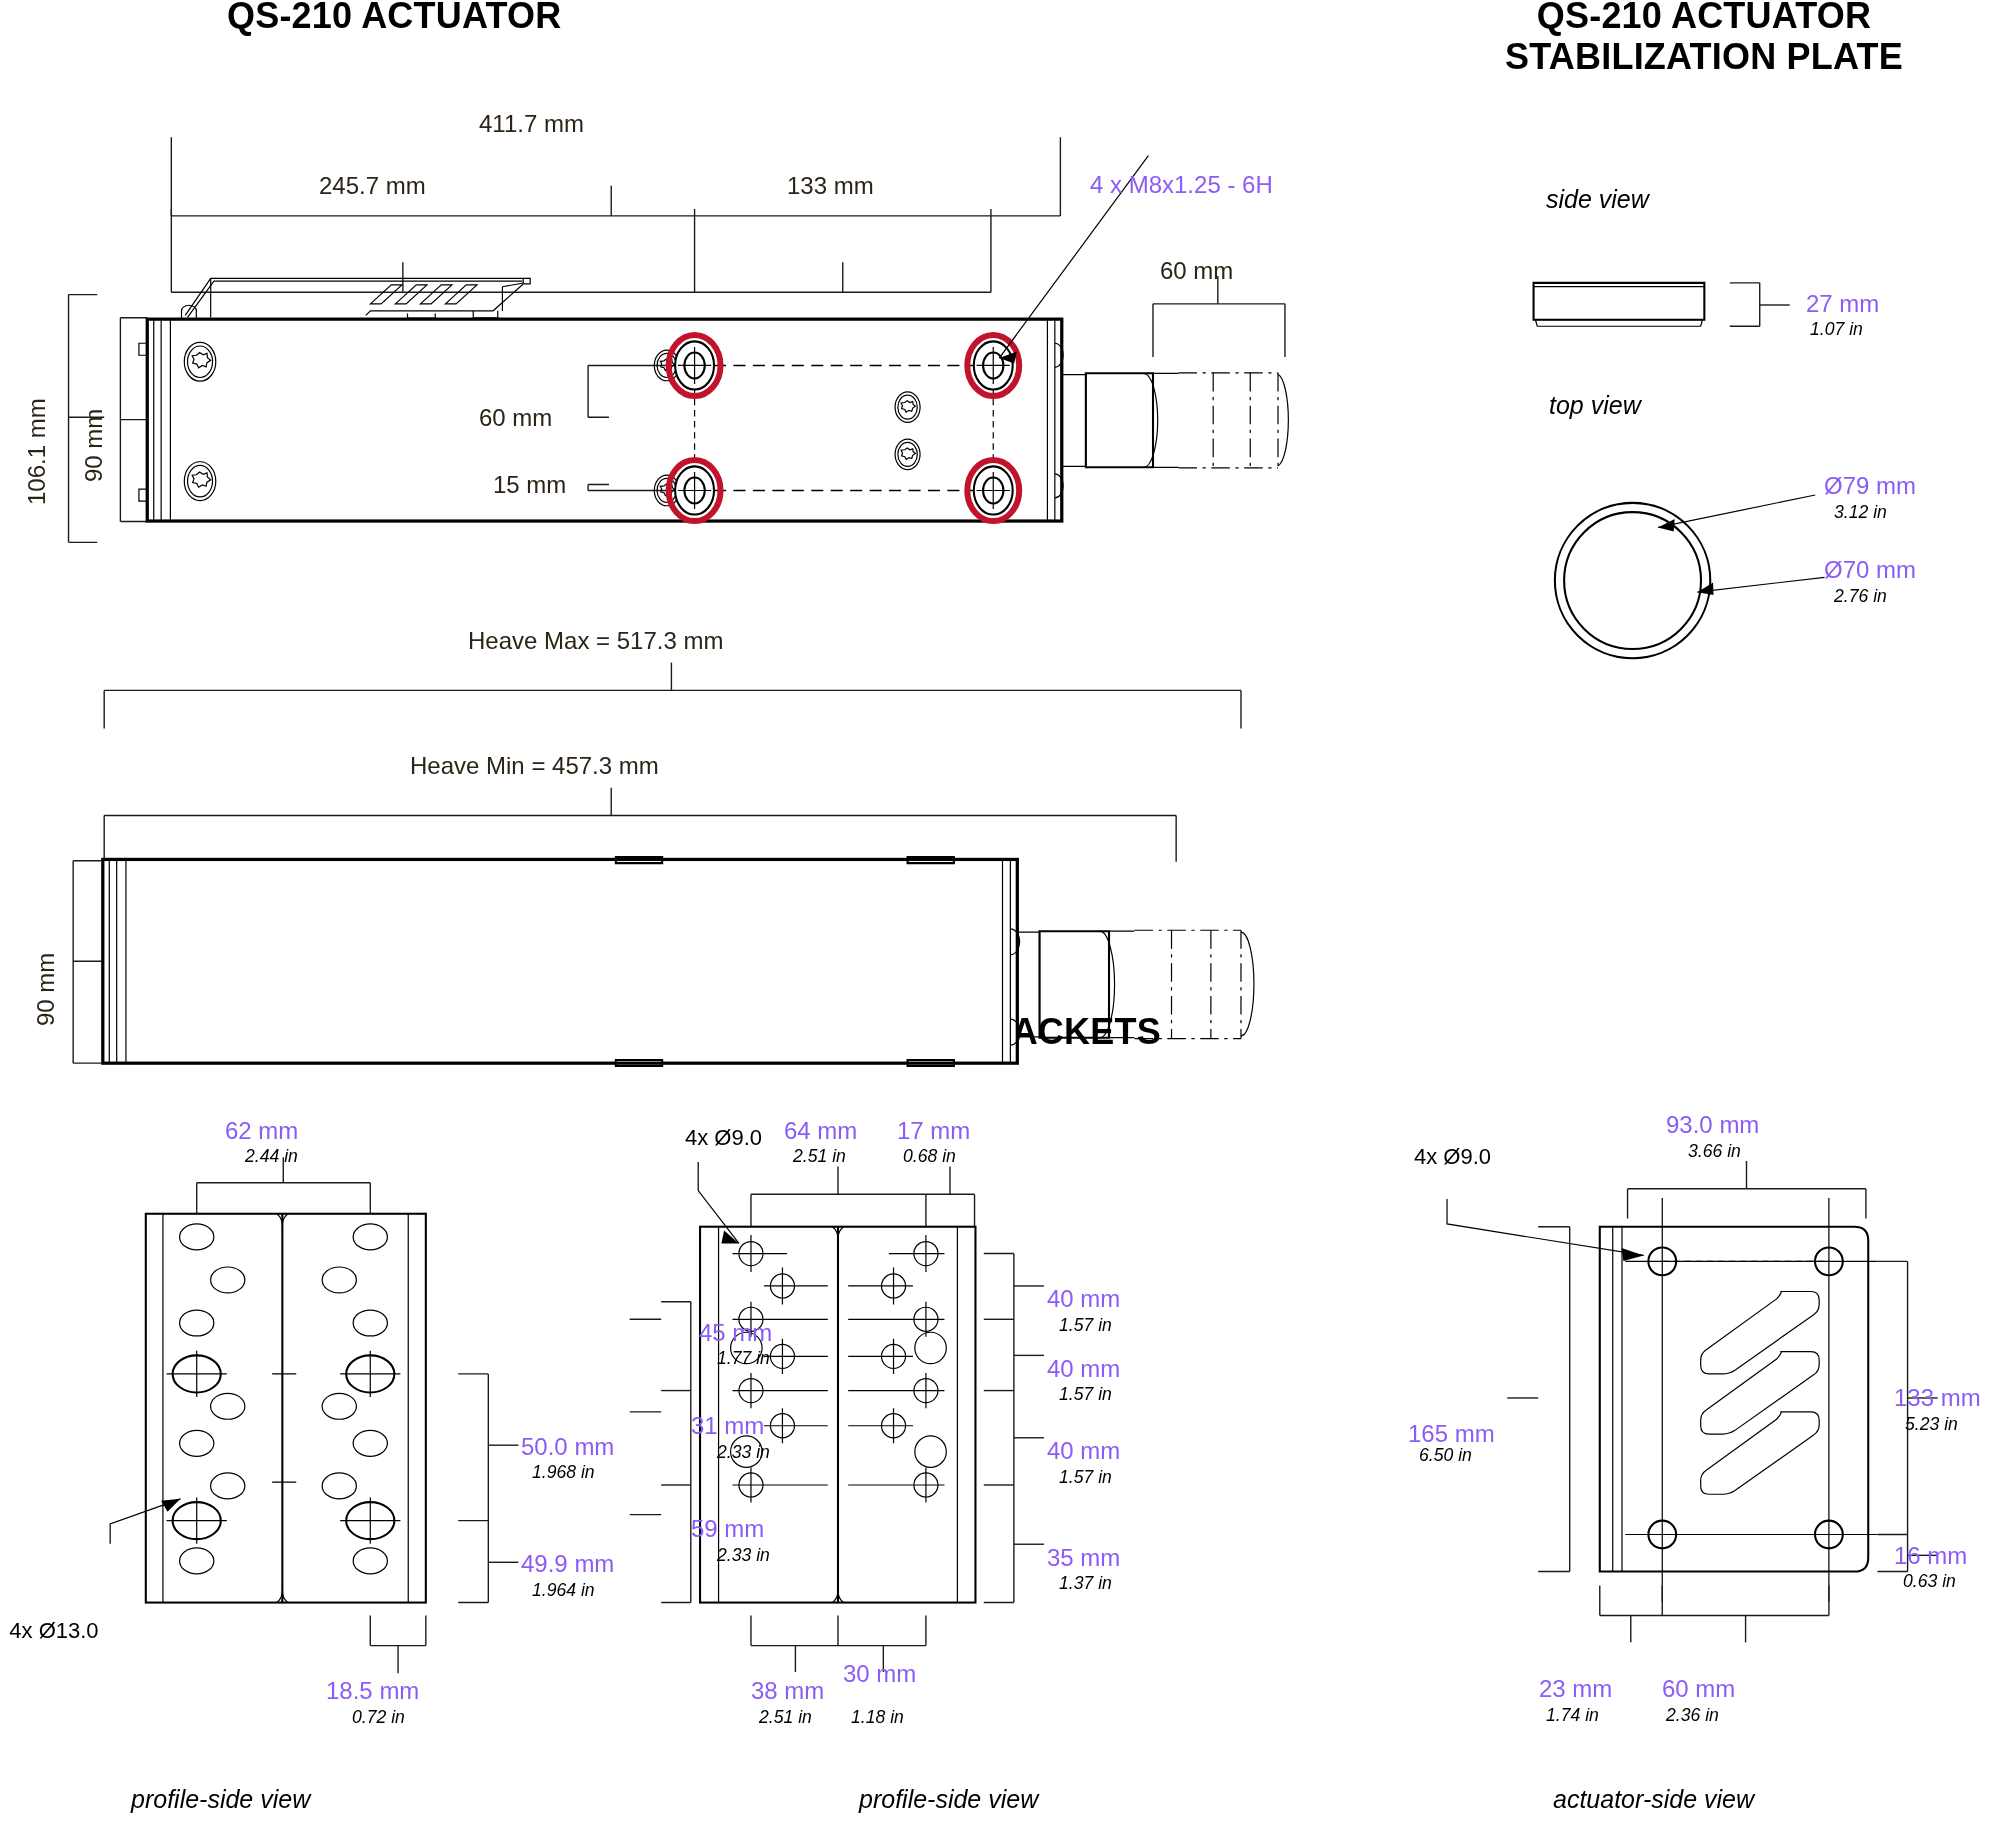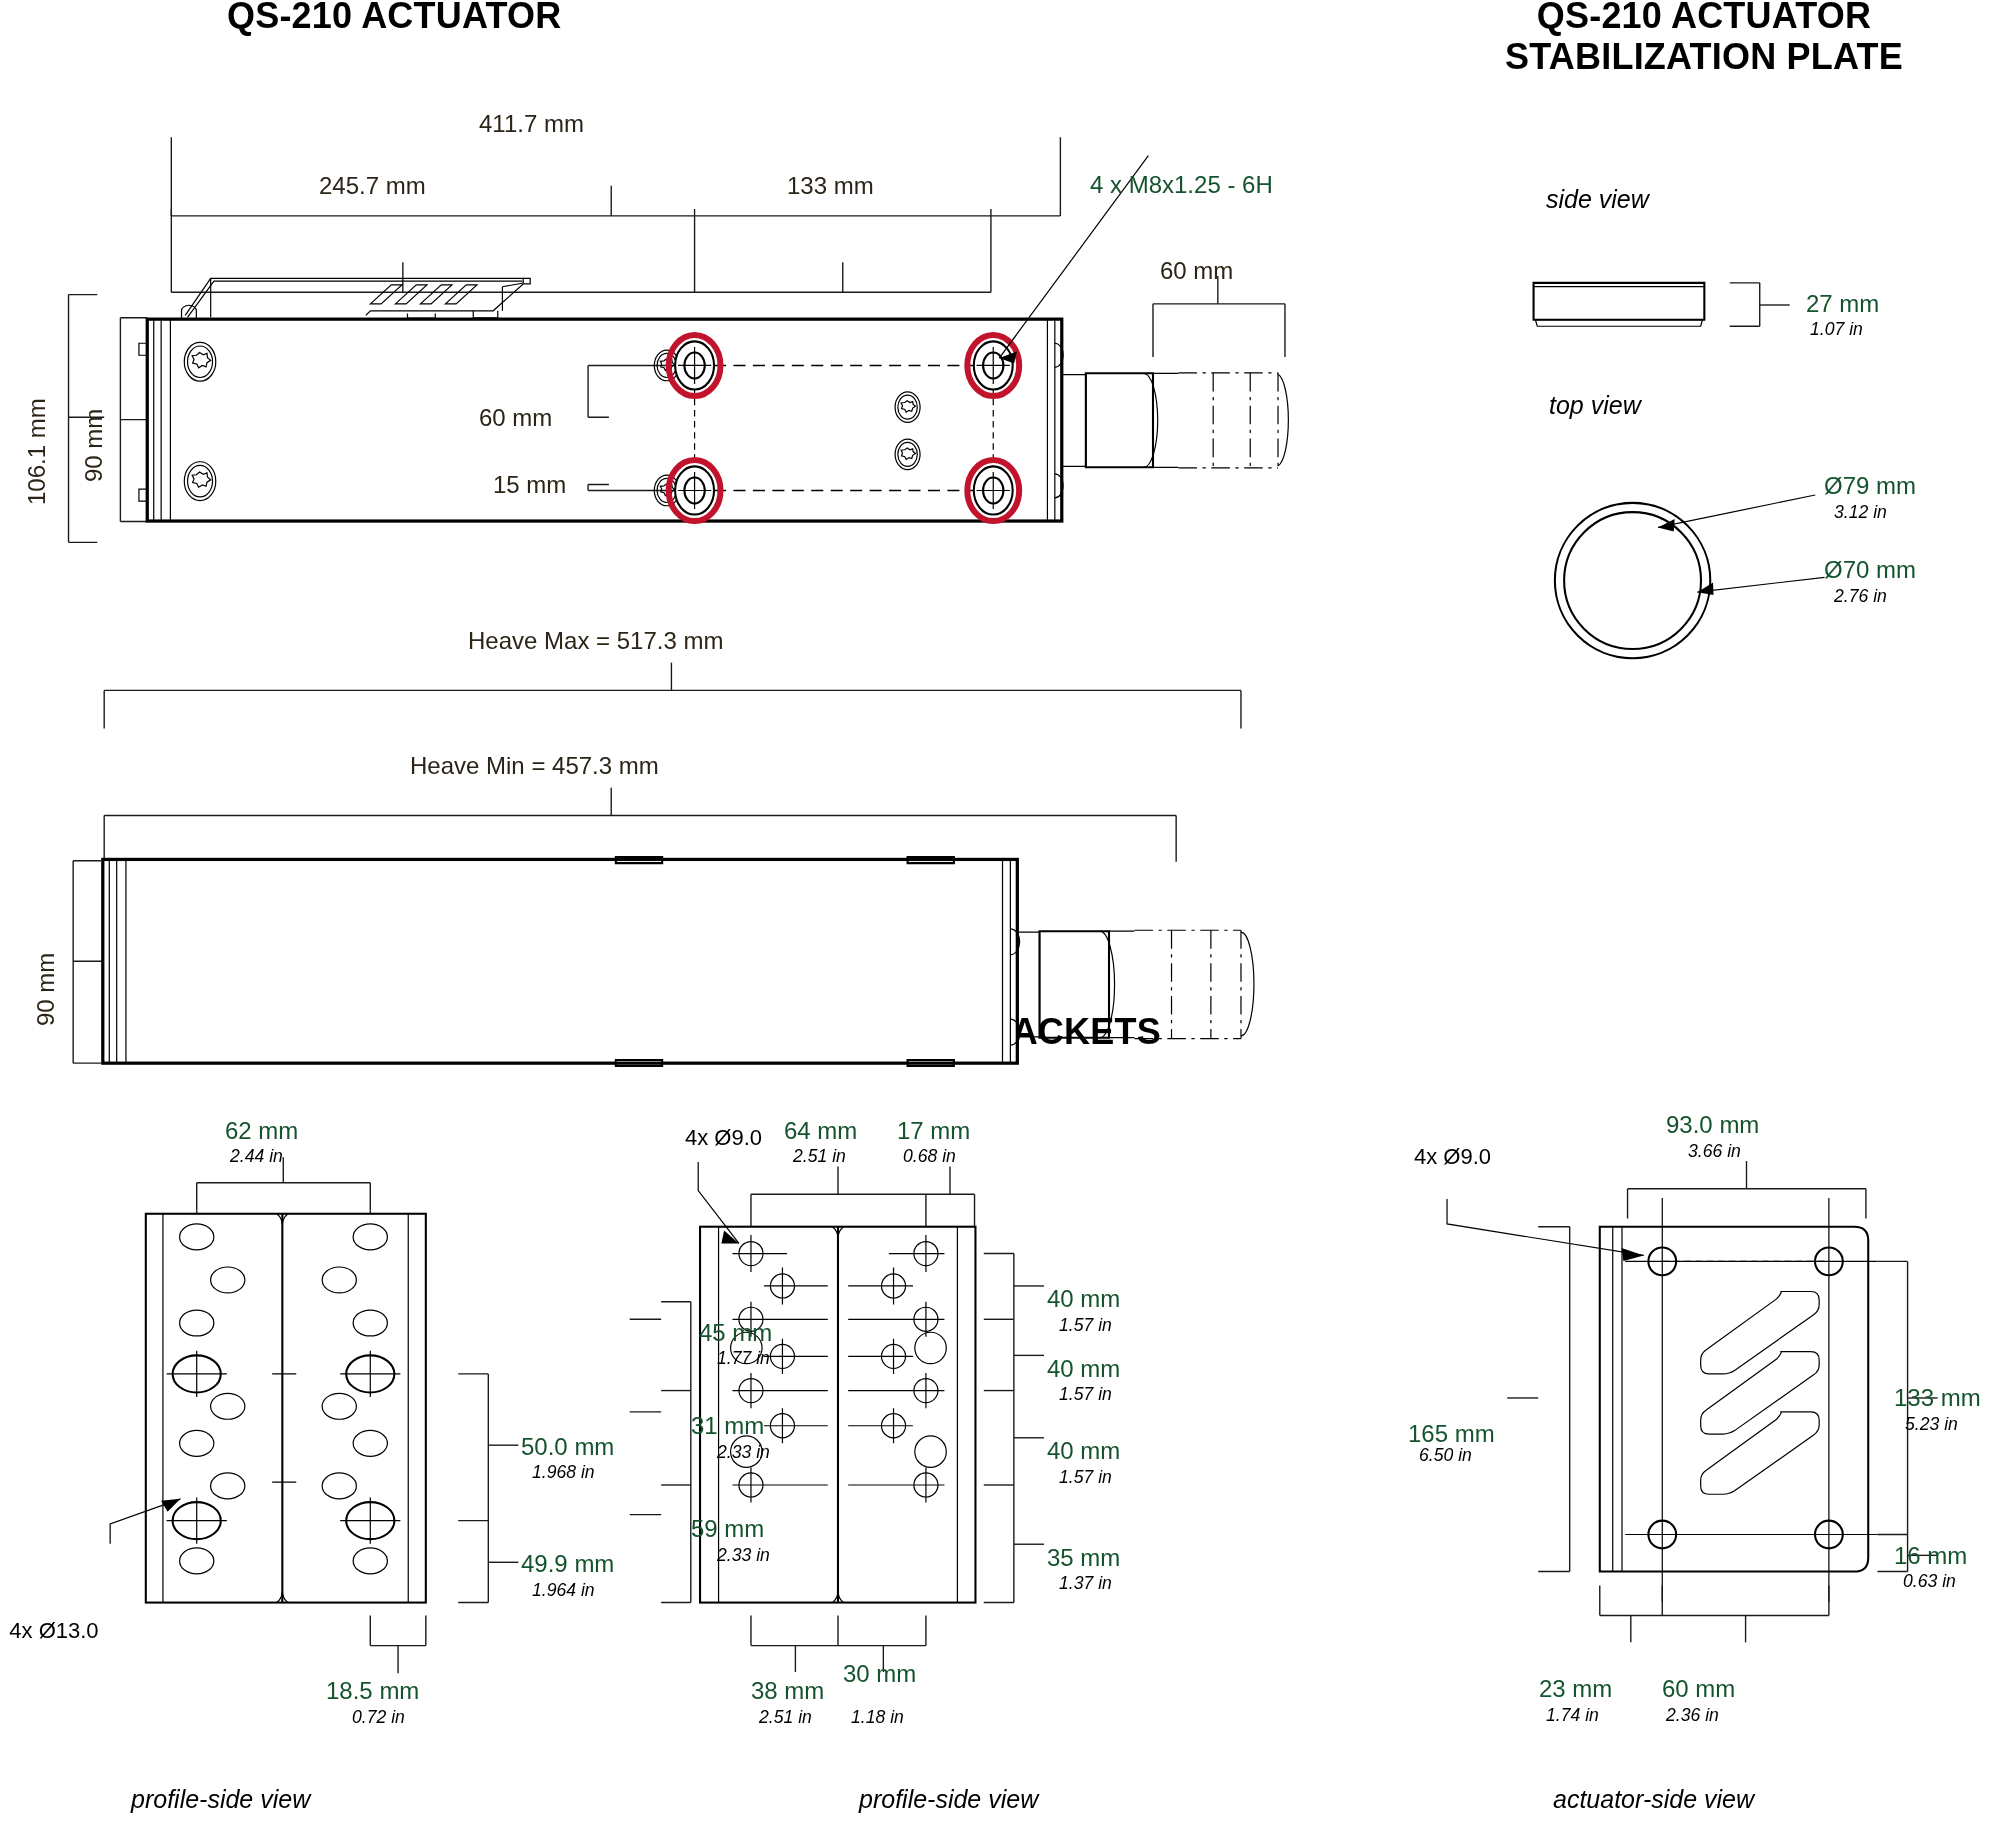--- a/index.html
+++ b/index.html
@@ -28,21 +28,21 @@
     font-size: 24px;
     color:#2b2417;
     white-space:nowrap;
   }
   .dim.mm { font-size: 24px; }
   .dim.inch {
     font-size: 17.6px;
     font-style: italic;
     color:#000;
   }
-  .dim.blk { color:#14532d; }
+  .dim.blk { color:#8b5cf6; }
   .dim.rot90 {
     transform-origin: 0 0;
     transform: rotate(-90deg);
   }
   .viewlabel {
     position:absolute;
     font-size: 25px;
     font-style: italic;
     color:#000;
     white-space:nowrap;
@@ -338,21 +338,21 @@
     <path class="ln-dim" d="M 990 568 L 1055 568 M 1055 568 L 1055 885 M 990 885 L 1055 885
                             M 1055 885 L 1055 1062 M 990 1062 L 1055 1062"></path>
     <path class="ln-dim" d="M 1055 722 L 1120 722"></path>
     <path class="ln-dim" d="M 1055 975 L 1120 975"></path>
 
     <path class="ln-dim" d="M 800 1090 L 800 1155 M 800 1155 L 920 1155 M 920 1090 L 920 1155"></path>
     <path class="ln-dim" d="M 860 1155 L 860 1215"></path>
   </svg>
 
   <div class="dim mm blk" style="left:225px; top:1117px;">62 mm</div>
-  <div class="dim inch" style="left:230px; top:1146px;">2.44 in</div>
+  <div class="dim inch" style="left:245px; top:1146px;">2.44 in</div>
   <div class="lead" style="left:9.3px; top:1618px;">4x Ø13.0</div>
   <div class="dim mm blk" style="left:521px; top:1433px;">50.0 mm</div>
   <div class="dim inch" style="left:532px; top:1462px;">1.968 in</div>
   <div class="dim mm blk" style="left:521px; top:1550px;">49.9 mm</div>
   <div class="dim inch" style="left:532px; top:1580px;">1.964 in</div>
   <div class="dim mm blk" style="left:326px; top:1677px;">18.5 mm</div>
   <div class="dim inch" style="left:352px; top:1707px;">0.72 in</div>
   <div class="viewlabel" style="left:131px; top:1785px;">profile-side view</div>
 
   <svg style="left:648px; top:1111px; width:741px; height:648px;" viewBox="0 0 1600 1400">

